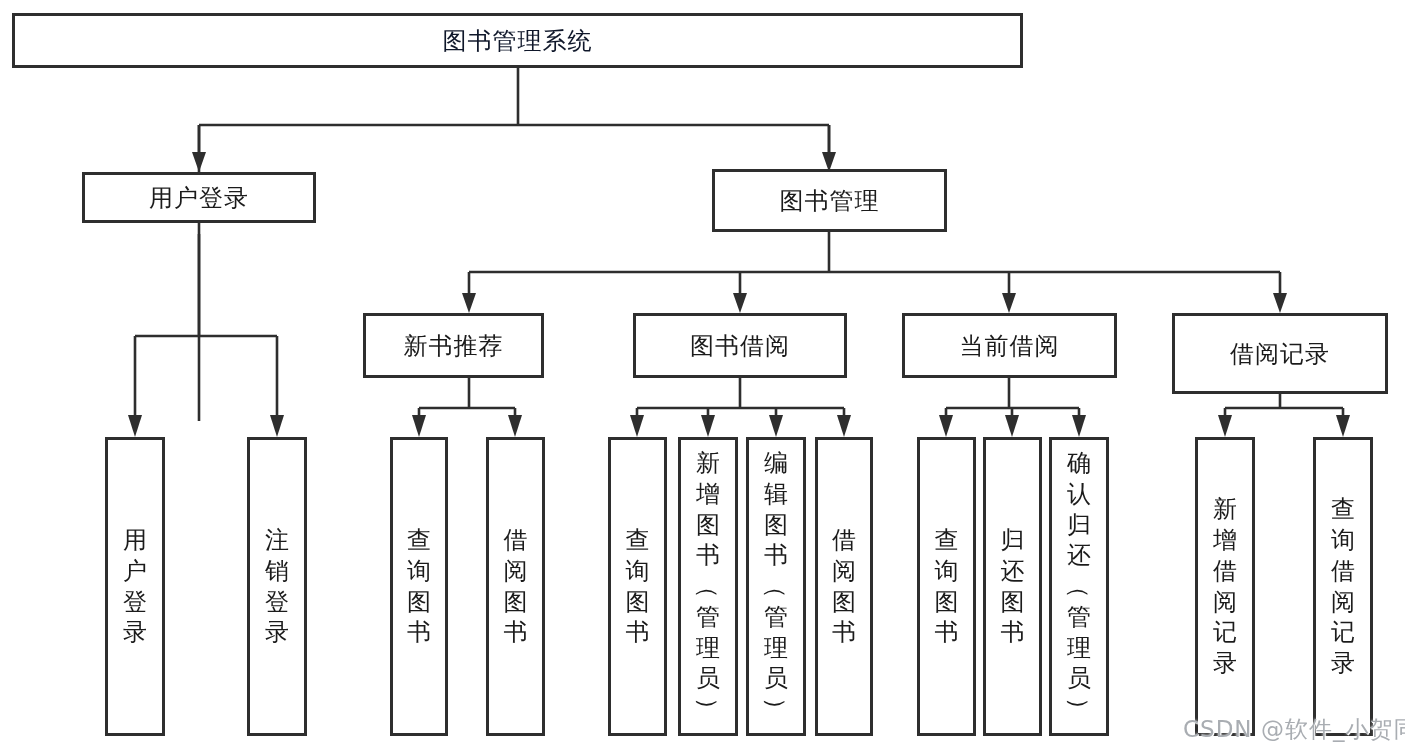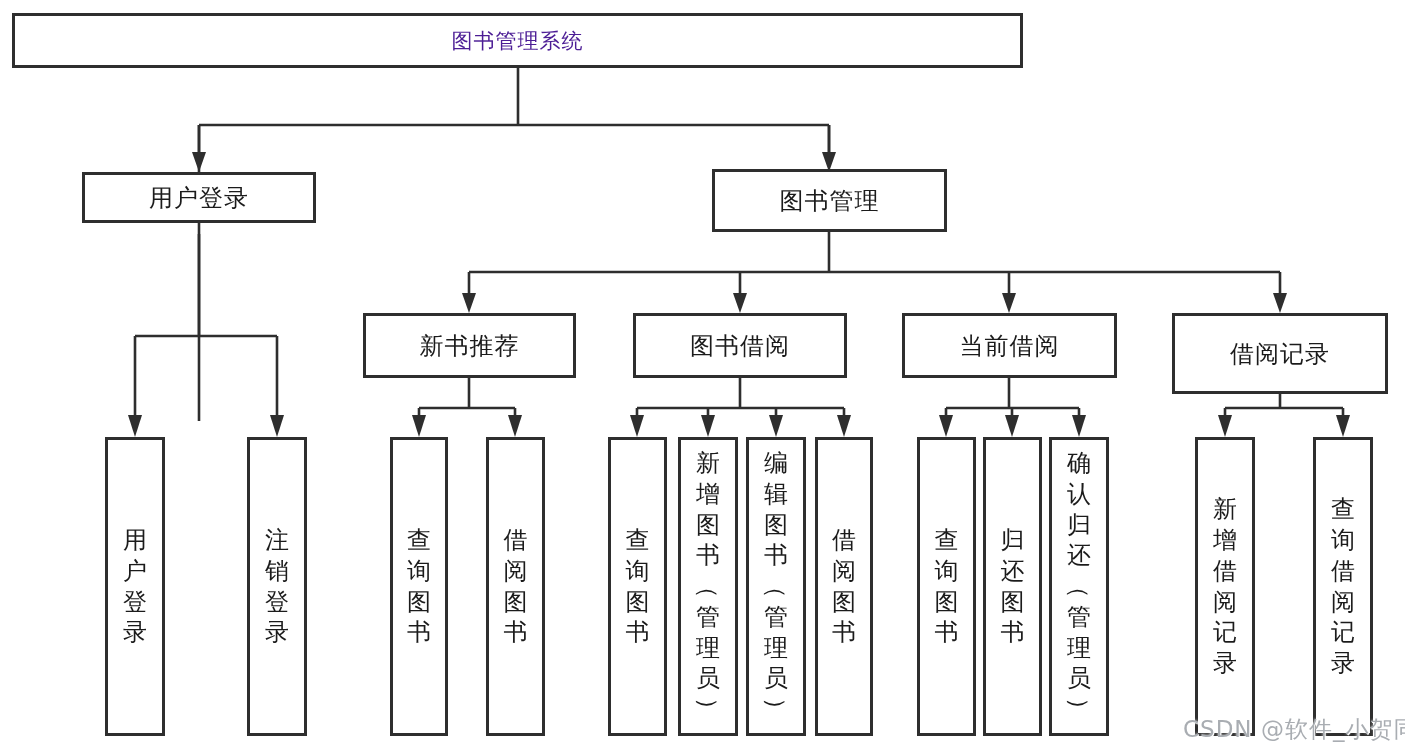--- a/index.html
+++ b/index.html
@@ -7,21 +7,21 @@
     position:relative;width:1405px;height:747px;background:#ffffff;overflow:hidden;
     font-family:"DejaVu Sans","Liberation Sans",sans-serif;color:#141414;
   }
   #wires{position:absolute;left:0;top:0;z-index:1;}
   .box{
     position:absolute;box-sizing:border-box;background:#ffffff;
     border:3px solid #2e2e2e;display:flex;align-items:center;justify-content:center;
     z-index:2;text-align:center;
   }
   .hlabel{font-size:24px;letter-spacing:1px;color:#1b1b1b;}
-  .root-label{font-size:21px;letter-spacing:1px;color:#4c1d95;}
+  .root-label{font-size:24px;letter-spacing:1px;color:#0f172a;}
   .leaf{flex-direction:column;font-size:24px;color:#1b1b1b;}
   .vch{display:block;line-height:1.28;text-align:center;}
   .vrot{transform:rotate(90deg);}
   .watermark{
     position:absolute;z-index:3;font-size:23px;letter-spacing:1px;
     color:#a9adb2;text-shadow:0 0 3px #ffffff,1px 1px 0 #ffffff;
     white-space:nowrap;
   }
 </style>
 </head>
@@ -84,21 +84,21 @@
     <span class="root-label">图书管理系统</span>
   </div>
 
   <div class="box" style="left:82px;top:172px;width:234px;height:51px;">
     <span class="hlabel">用户登录</span>
   </div>
   <div class="box" style="left:712px;top:169px;width:235px;height:63px;">
     <span class="hlabel">图书管理</span>
   </div>
 
-  <div class="box" style="left:363px;top:313px;width:213px;height:65px;">
+  <div class="box" style="left:363px;top:313px;width:181px;height:65px;">
     <span class="hlabel">新书推荐</span>
   </div>
   <div class="box" style="left:633px;top:313px;width:214px;height:65px;">
     <span class="hlabel">图书借阅</span>
   </div>
   <div class="box" style="left:902px;top:313px;width:215px;height:65px;">
     <span class="hlabel">当前借阅</span>
   </div>
   <div class="box" style="left:1172px;top:313px;width:216px;height:81px;">
     <span class="hlabel">借阅记录</span>

